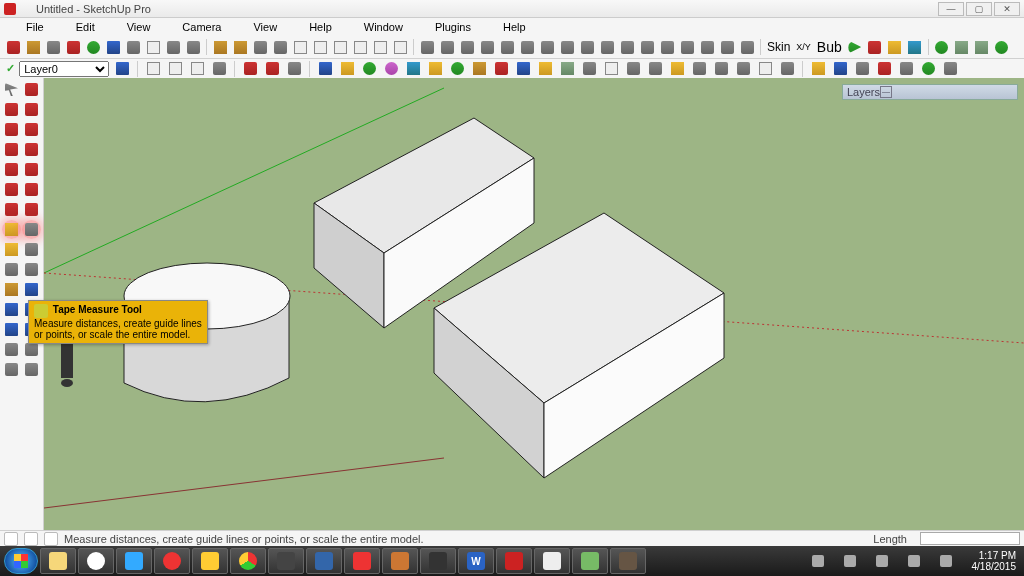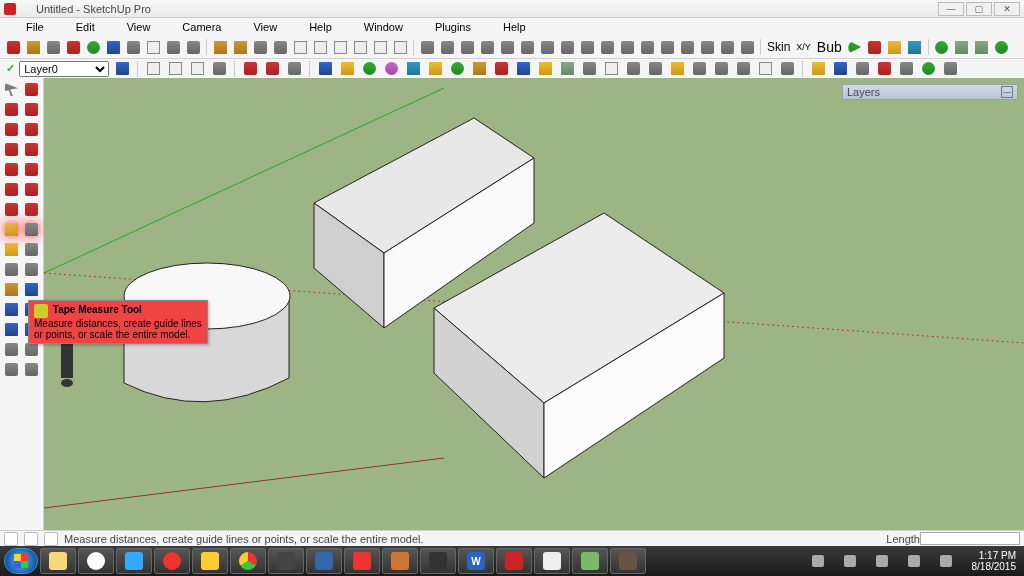--- a/index.html
+++ b/index.html
@@ -24,30 +24,30 @@
 .layerbar .chk { color:#3a3; font-weight:bold; }
 .layerbar select { font-size:11px; height:16px; width:90px; }
 
 .workspace { position:absolute; top:78px; left:44px; right:0; bottom:46px; background:#9db585; overflow:hidden; }
 .svg3d { width:100%; height:100%; }
 
 .lefttools { position:absolute; top:78px; left:0; width:44px; bottom:46px; background:#f5f5f5; border-right:1px solid #d0d0d0; display:flex; flex-wrap:wrap; align-content:flex-start; padding:2px; gap:1px; }
 .lefttools .tbtn { width:19px; height:19px; }
 .lefttools .highlight { background:rgba(255,80,80,0.4); border-radius:50%; box-shadow:0 0 8px 4px rgba(255,80,80,0.3); }
 
-.tooltip { position:absolute; top:300px; left:28px; background:#ef4444; border:1px solid #888; padding:3px 5px; font-size:10px; width:180px; z-index:50; box-shadow:1px 1px 3px rgba(0,0,0,0.3); }
+.tooltip { position:absolute; top:300px; left:28px; background:#eab308; border:1px solid #888; padding:3px 5px; font-size:10px; width:180px; z-index:50; box-shadow:1px 1px 3px rgba(0,0,0,0.3); }
 .tooltip .tt-title { font-weight:bold; }
 .tooltip .tt-ico { width:14px; height:14px; background:#cc3; border-radius:2px; display:inline-block; vertical-align:top; margin-right:2px; }
 
-.layers-panel { position:absolute; top:84px; right:6px; width:176px; height:16px; background:linear-gradient(#d0dae6,#b8c4d4); border:1px solid #8a9; font-size:11px; padding:1px 4px; color:#445; display:flex; justify-content:space-between; align-items:center; }
+.layers-panel { position:absolute; top:84px; right:6px; width:176px; height:16px; background:linear-gradient(#d0dae6,#b8c4d4); border:1px solid #8a9; font-size:11px; padding:1px 4px; color:#445; display:flex; align-items:center; }
 .layers-panel .xp { width:12px; height:12px; border:1px solid #778; font-size:8px; text-align:center; line-height:10px; }
 
 .statusbar { position:absolute; bottom:30px; left:0; right:0; height:16px; background:#f5f5f5; border-top:1px solid #d0d0d0; display:flex; align-items:center; padding:0 4px; gap:6px; color:#444; font-size:11px; }
 .statusbar .sbtn { width:14px; height:14px; border:1px solid #bbb; border-radius:2px; background:#fff; }
-.statusbar .len { margin-left:auto; display:flex; align-items:center; gap:0; }
+.statusbar .len { margin-left:auto; display:flex; align-items:center; gap:13px; }
 .statusbar .len input { width:100px; height:13px; font-size:10px; border:1px solid #aaa; }
 
 .taskbar { position:absolute; bottom:0; left:0; right:0; height:30px; background:linear-gradient(#3a3a3a,#1a1a1a); display:flex; align-items:center; padding:0 4px; gap:2px; }
 .taskbar .start { width:34px; height:26px; border-radius:14px; background:radial-gradient(circle,#5bf,#038); border:1px solid #39c; display:flex; align-items:center; justify-content:center; }
 .taskbar .start::after { content:""; width:14px; height:14px; background:conic-gradient(#f33 0 90deg,#3c3 90deg 180deg,#36f 180deg 270deg,#fc3 270deg 360deg); }
 .taskbar .tb { width:36px; height:26px; background:linear-gradient(#555,#333); border:1px solid #666; border-radius:2px; display:flex; align-items:center; justify-content:center; }
 .taskbar .tb .ic { width:18px; height:18px; border-radius:3px; }
 .taskbar .tray { margin-left:auto; display:flex; align-items:center; gap:20px; color:#fff; font-size:10px; padding-right:4px; }
 .taskbar .tray .tic { width:12px; height:12px; background:#aaa; border-radius:2px; }
 .taskbar .clock { text-align:right; line-height:11px; }
@@ -543,16 +543,16 @@
       <div class="ic" style="background:#654"></div>
     </div>
   <div class="tray">
     <div class="tic"></div>
     <div class="tic"></div>
     <div class="tic"></div>
     <div class="tic"></div>
     <div class="tic"></div>
     <div class="clock">
       <div>1:17 PM</div>
-      <div>8/18/2015</div>
+      <div>4/18/2015</div>
     </div>
   </div>
 </div>
 
 </body></html>

